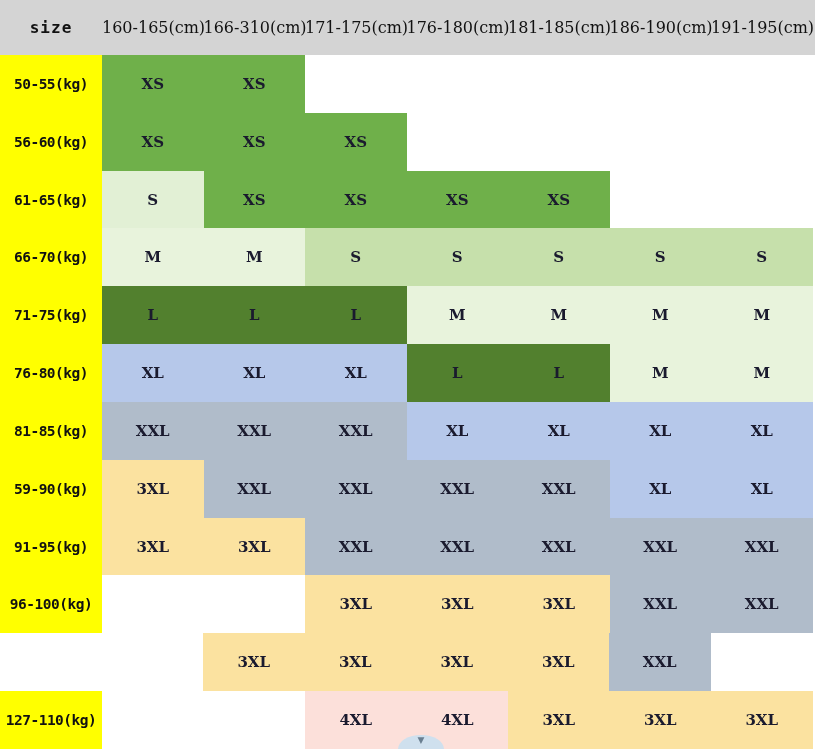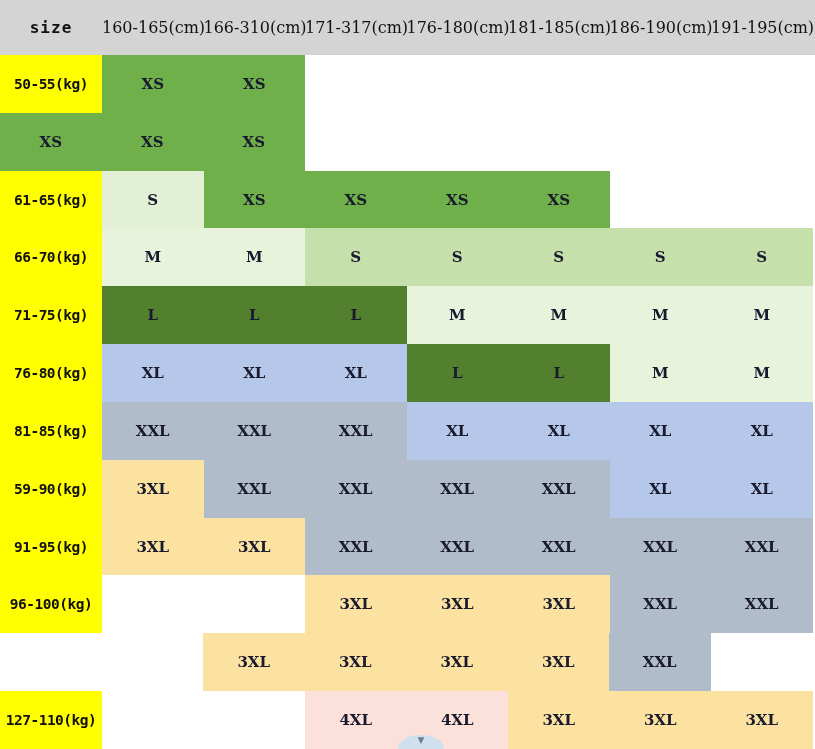--- a/index.html
+++ b/index.html
@@ -95,39 +95,40 @@
 </style>
 </head>
 <body>
 
 <div id="chart">
 
   <div class="header">
     <div class="size-label">size</div>
     <div class="hcell">160-165(cm)</div>
     <div class="hcell">166-310(cm)</div>
-    <div class="hcell">171-317(cm)</div>
+    <div class="hcell">171-175(cm)</div>
     <div class="hcell">176-180(cm)</div>
     <div class="hcell">181-185(cm)</div>
     <div class="hcell">186-190(cm)</div>
     <div class="hcell">191-195(cm)</div>
   </div>
 
   <div class="grid" id="grid">
       <div class="row">
         <div class="rowlabel">50-55(kg)</div>
         <div class="cell" style="background: rgb(111, 176, 74);">XS</div>
         <div class="cell" style="background: rgb(111, 176, 74);">XS</div>
         <div class="cell empty" style="background: rgb(255, 255, 255);"></div>
         <div class="cell empty" style="background: rgb(255, 255, 255);"></div>
         <div class="cell empty" style="background: rgb(255, 255, 255);"></div>
         <div class="cell empty" style="background: rgb(255, 255, 255);"></div>
         <div class="cell empty" style="background: rgb(255, 255, 255);"></div>
       </div>
       <div class="row">
+        <div class="rowlabel">56-60(kg)</div>
         <div class="cell" style="background: rgb(111, 176, 74);">XS</div>
         <div class="cell" style="background: rgb(111, 176, 74);">XS</div>
         <div class="cell" style="background: rgb(111, 176, 74);">XS</div>
         <div class="cell empty" style="background: rgb(255, 255, 255);"></div>
         <div class="cell empty" style="background: rgb(255, 255, 255);"></div>
         <div class="cell empty" style="background: rgb(255, 255, 255);"></div>
         <div class="cell empty" style="background: rgb(255, 255, 255);"></div>
       </div>
       <div class="row">
         <div class="rowlabel">61-65(kg)</div>

